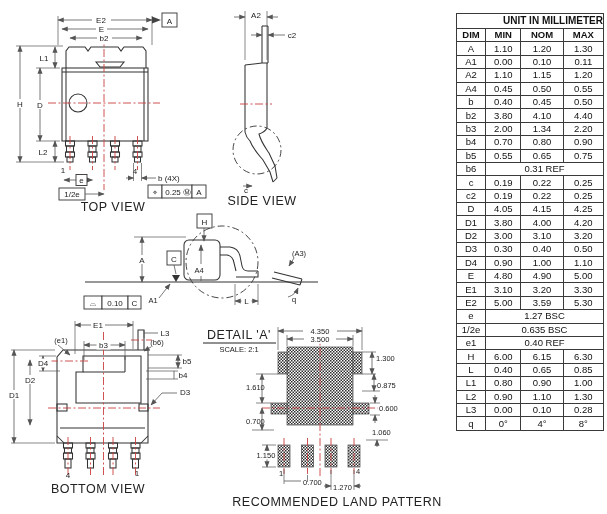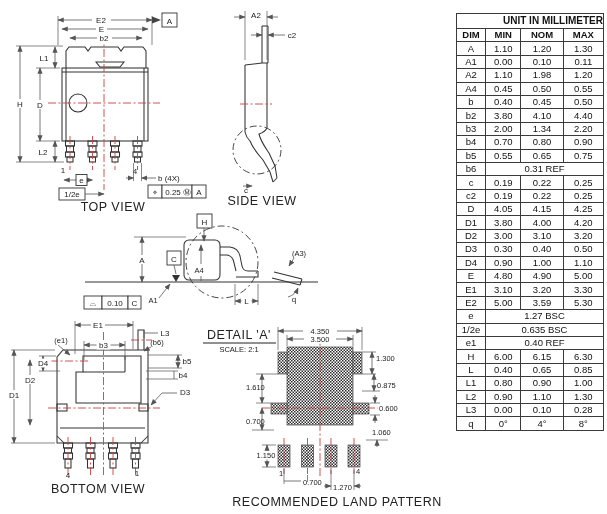--- a/index.html
+++ b/index.html
@@ -416,21 +416,21 @@
         </tr>
         <tr>
           <td class="c0">A1</td>
           <td>0.00</td>
           <td>0.10</td>
           <td>0.11</td>
         </tr>
         <tr>
           <td class="c0">A2</td>
           <td>1.10</td>
-          <td>1.98</td>
+          <td>1.15</td>
           <td>1.20</td>
         </tr>
         <tr>
           <td class="c0">A4</td>
           <td>0.45</td>
           <td>0.50</td>
           <td>0.55</td>
         </tr>
         <tr>
           <td class="c0">b</td>

